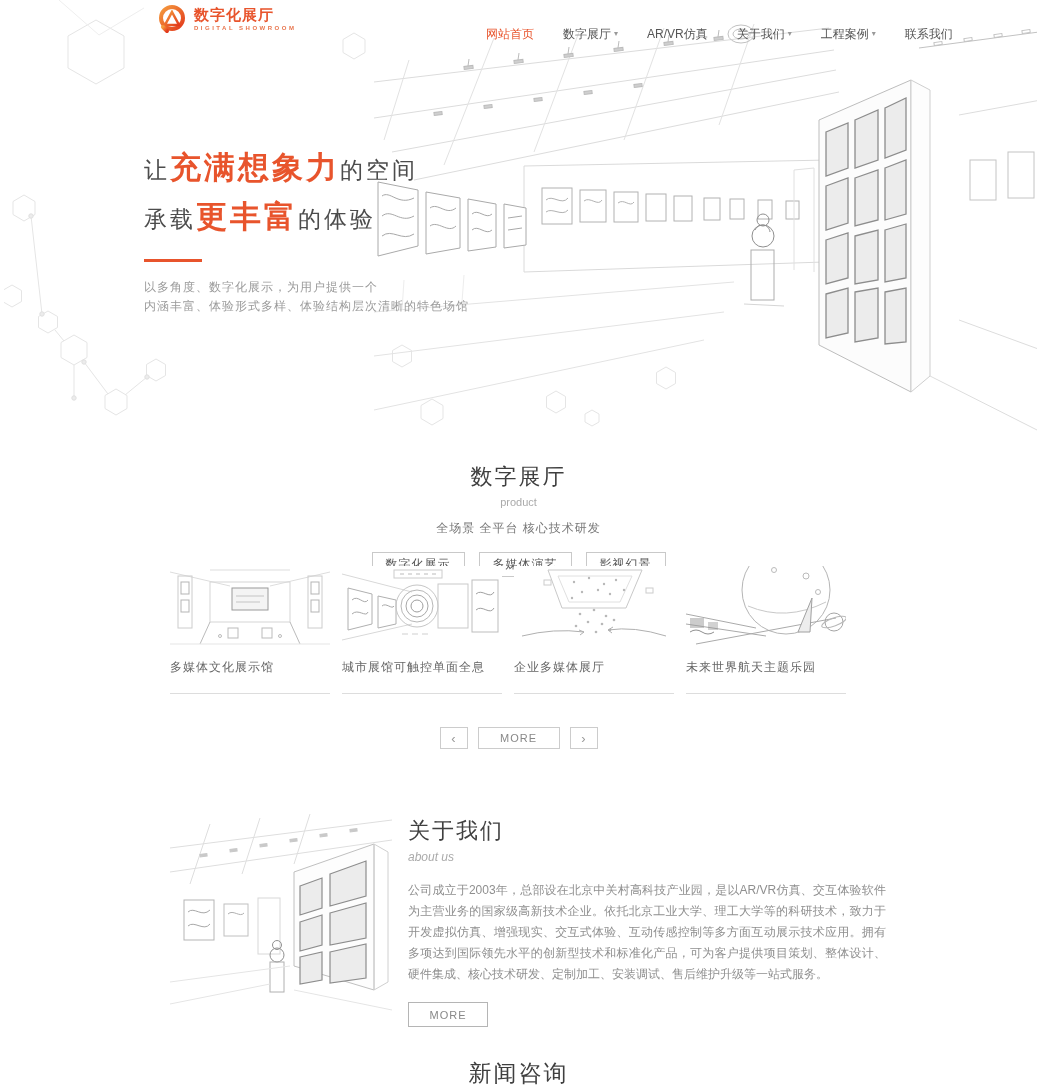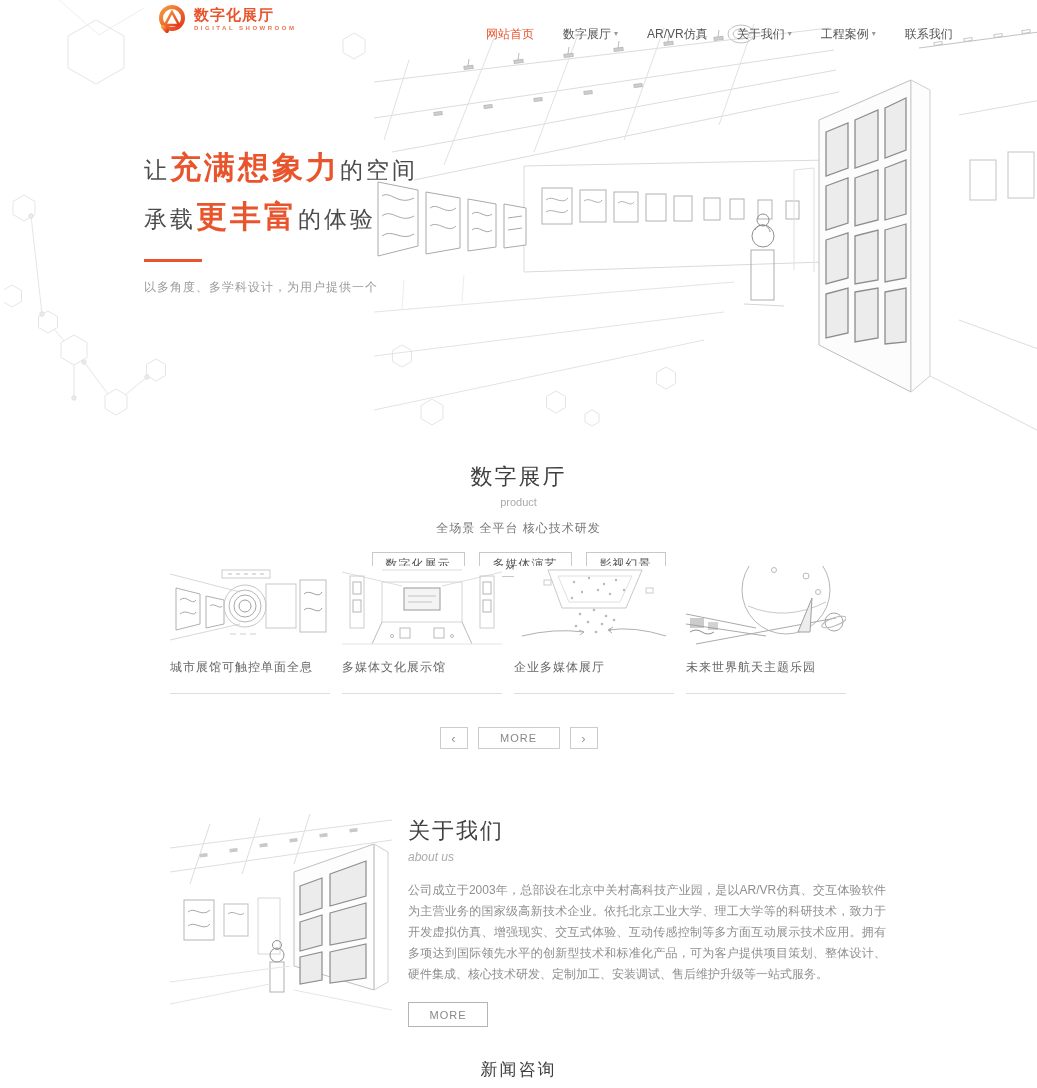--- a/index.html
+++ b/index.html
@@ -52,21 +52,21 @@
   .about-img{position:absolute;left:170px;top:2px;width:222px;height:198px;cursor:default;}
   .about-copy{position:absolute;left:408px;top:4px;width:478px;}
   .about-title{font-size:22px;color:#404040;letter-spacing:2px;}
   .about-sub{font-size:12px;color:#aaa;margin-top:4px;font-style:italic;}
   .about-para{font-size:12px;color:#8f8f8f;line-height:21px;margin-top:16px;text-align:justify;}
   .about-more{margin-top:17px;width:80px;height:25px;border:1px solid #b5b5b5;background:#fff;
               color:#888;font-size:11px;letter-spacing:1px;cursor:pointer;font-family:inherit;}
 
   
   .news-title{position:absolute;top:1058px;left:0;width:100%;text-align:center;
-              font-size:17px;color:#3f3f3f;letter-spacing:2px;}
+              font-size:23px;color:#3f3f3f;letter-spacing:2px;}
 
   svg{display:block;}
 </style>
 </head>
 <body>
 
 <div id="page">
 
   <div class="hero">
     <svg class="deco-svg" width="1037" height="456" viewBox="0 0 1037 456">
@@ -213,21 +213,22 @@
 
     <div class="hero-copy">
       <div class="h-line">
         <span class="seg-dark">让</span><span class="seg-accent">充满想象力</span><span class="seg-dark">的空间</span>
       </div>
       <div class="h-line">
         <span class="seg-dark">承载</span><span class="seg-accent">更丰富</span><span class="seg-dark">的体验</span>
       </div>
       <div class="h-divider"></div>
       <div class="h-desc">
-        <div>以多角度、多学科设计，为用户提供一个</div>
+        <div>以多角度、数字化展示，为用户提供一个</div>
+        <div>内涵丰富、体验形式多样、体验结构层次清晰的特色场馆</div>
       </div>
     </div>
   </div>
 
   <div class="header">
     <div class="logo">
       <svg width="32" height="32" viewBox="0 0 32 32">
         <defs>
           <linearGradient id="lg" x1="0" y1="0" x2="1" y2="1">
             <stop offset="0" stop-color="#f59b3e"></stop>
@@ -277,55 +278,20 @@
       <button class="tab-btn">多媒体演艺</button>
       <button class="tab-btn">影视幻景</button>
     </div>
   </div>
 
   <div class="cards">
 
     <div class="card">
       <div class="card-img">
         <svg width="160" height="84" viewBox="0 0 160 84">
-          <g fill="none" stroke="#d8d8d8">
-              <path d="M0,8 L70,26 M0,74 L70,58"></path>
-            </g>
-          <g fill="#ffffff" stroke="#b0b0b0">
-            <polygon points="6,22 30,28 30,58 6,64"></polygon>
-              <polygon points="36,30 54,34 54,58 36,62"></polygon>
-          </g>
-          <g fill="none" stroke="#a8a8a8">
-            <path d="M10,34 C16,28 22,40 26,34 M10,48 C16,42 24,52 26,46 M40,40 C44,36 50,44 52,40"></path>
-          </g>
-          <g fill="none" stroke="#c9c9c9">
-            <rect x="96" y="18" width="30" height="44"></rect>
-              <rect x="130" y="14" width="26" height="52" stroke="#bdbdbd"></rect>
-            <rect x="52" y="4" width="48" height="8" stroke="#cccccc"></rect>
-            <path d="M58,8 l4,0 m4,0 l4,0 m4,0 l4,0 m4,0 l4,0 m4,0 l4,0" stroke="#bbbbbb"></path>
-          </g>
-          <g fill="none" stroke="#a0a0a0">
-            <path d="M134,28 C140,22 148,34 152,26 M134,44 C140,38 148,50 152,42"></path>
-          </g>
-          <g fill="none">
-            <circle cx="75" cy="40" r="6" stroke="#9e9e9e"></circle>
-              <circle cx="75" cy="40" r="11" stroke="#a8a8a8"></circle>
-            <circle cx="75" cy="40" r="16" stroke="#b8b8b8"></circle>
-              <circle cx="75" cy="40" r="21" stroke="#c6c6c6"></circle>
-          </g>
-          <path d="M60,68 l6,0 m4,0 l6,0 m4,0 l6,0" stroke="#cfcfcf" fill="none"></path>
-        </svg>
-      </div>
-      <div class="card-cap">城市展馆可触控单面全息</div>
-      <div class="card-rule"></div>
-    </div>
-
-    <div class="card">
-      <div class="card-img">
-        <svg width="160" height="84" viewBox="0 0 160 84">
           <g fill="none" stroke="#dddddd">
               <path d="M0,6 L60,20 M160,6 L100,20 M40,4 L120,4"></path>
             </g>
           <rect x="40" y="16" width="80" height="40" fill="none" stroke="#d5d5d5"></rect>
           <rect x="62" y="22" width="36" height="22" fill="#f4f4f4" stroke="#9a9a9a"></rect>
           <path d="M66,30 L94,30 M66,36 L90,36" fill="none" stroke="#c4c4c4"></path>
           <g fill="none" stroke="#cccccc">
             <rect x="8" y="10" width="14" height="52"></rect>
               <rect x="138" y="10" width="14" height="52"></rect>
           </g>
@@ -339,20 +305,55 @@
             <path d="M40,56 L30,78 M120,56 L130,78"></path>
             <rect x="58" y="62" width="10" height="10"></rect>
               <rect x="92" y="62" width="10" height="10"></rect>
             <circle cx="50" cy="70" r="1.5"></circle>
               <circle cx="110" cy="70" r="1.5"></circle>
           </g>
           <path d="M0,78 L160,78" stroke="#e5e5e5" fill="none"></path>
         </svg>
       </div>
       <div class="card-cap">多媒体文化展示馆</div>
+      <div class="card-rule"></div>
+    </div>
+
+    <div class="card">
+      <div class="card-img">
+        <svg width="160" height="84" viewBox="0 0 160 84">
+          <g fill="none" stroke="#d8d8d8">
+              <path d="M0,8 L70,26 M0,74 L70,58"></path>
+            </g>
+          <g fill="#ffffff" stroke="#b0b0b0">
+            <polygon points="6,22 30,28 30,58 6,64"></polygon>
+              <polygon points="36,30 54,34 54,58 36,62"></polygon>
+          </g>
+          <g fill="none" stroke="#a8a8a8">
+            <path d="M10,34 C16,28 22,40 26,34 M10,48 C16,42 24,52 26,46 M40,40 C44,36 50,44 52,40"></path>
+          </g>
+          <g fill="none" stroke="#c9c9c9">
+            <rect x="96" y="18" width="30" height="44"></rect>
+              <rect x="130" y="14" width="26" height="52" stroke="#bdbdbd"></rect>
+            <rect x="52" y="4" width="48" height="8" stroke="#cccccc"></rect>
+            <path d="M58,8 l4,0 m4,0 l4,0 m4,0 l4,0 m4,0 l4,0 m4,0 l4,0" stroke="#bbbbbb"></path>
+          </g>
+          <g fill="none" stroke="#a0a0a0">
+            <path d="M134,28 C140,22 148,34 152,26 M134,44 C140,38 148,50 152,42"></path>
+          </g>
+          <g fill="none">
+            <circle cx="75" cy="40" r="6" stroke="#9e9e9e"></circle>
+              <circle cx="75" cy="40" r="11" stroke="#a8a8a8"></circle>
+            <circle cx="75" cy="40" r="16" stroke="#b8b8b8"></circle>
+              <circle cx="75" cy="40" r="21" stroke="#c6c6c6"></circle>
+          </g>
+          <path d="M60,68 l6,0 m4,0 l6,0 m4,0 l6,0" stroke="#cfcfcf" fill="none"></path>
+        </svg>
+      </div>
+      <div class="card-cap">城市展馆可触控单面全息</div>
       <div class="card-rule"></div>
     </div>
 
     <div class="card">
       <div class="card-img">
         <svg width="160" height="84" viewBox="0 0 160 84">
           <polygon points="34,4 128,4 112,42 48,42" fill="none" stroke="#c9c9c9"></polygon>
           <polygon points="44,10 118,10 106,36 55,36" fill="none" stroke="#e0e0e0"></polygon>
           <g fill="#b8b8b8">
             <circle cx="60" cy="16" r="1.2"></circle>

